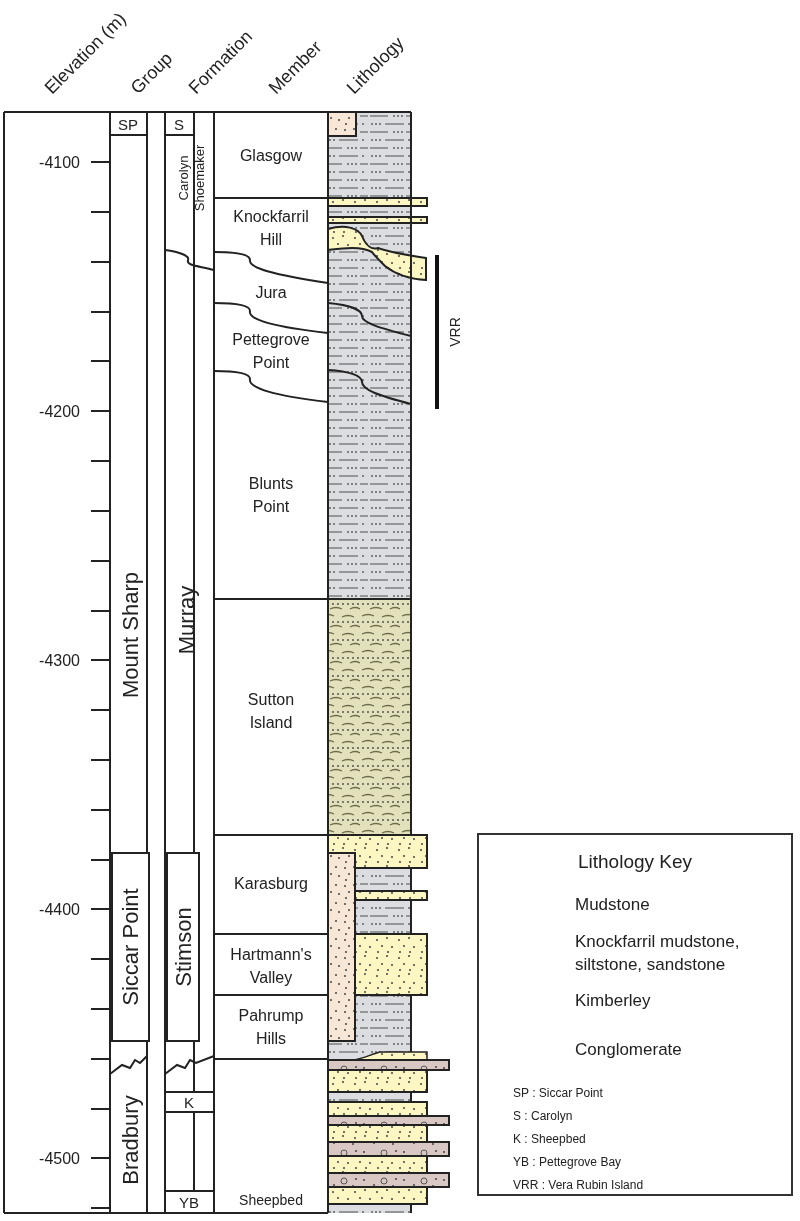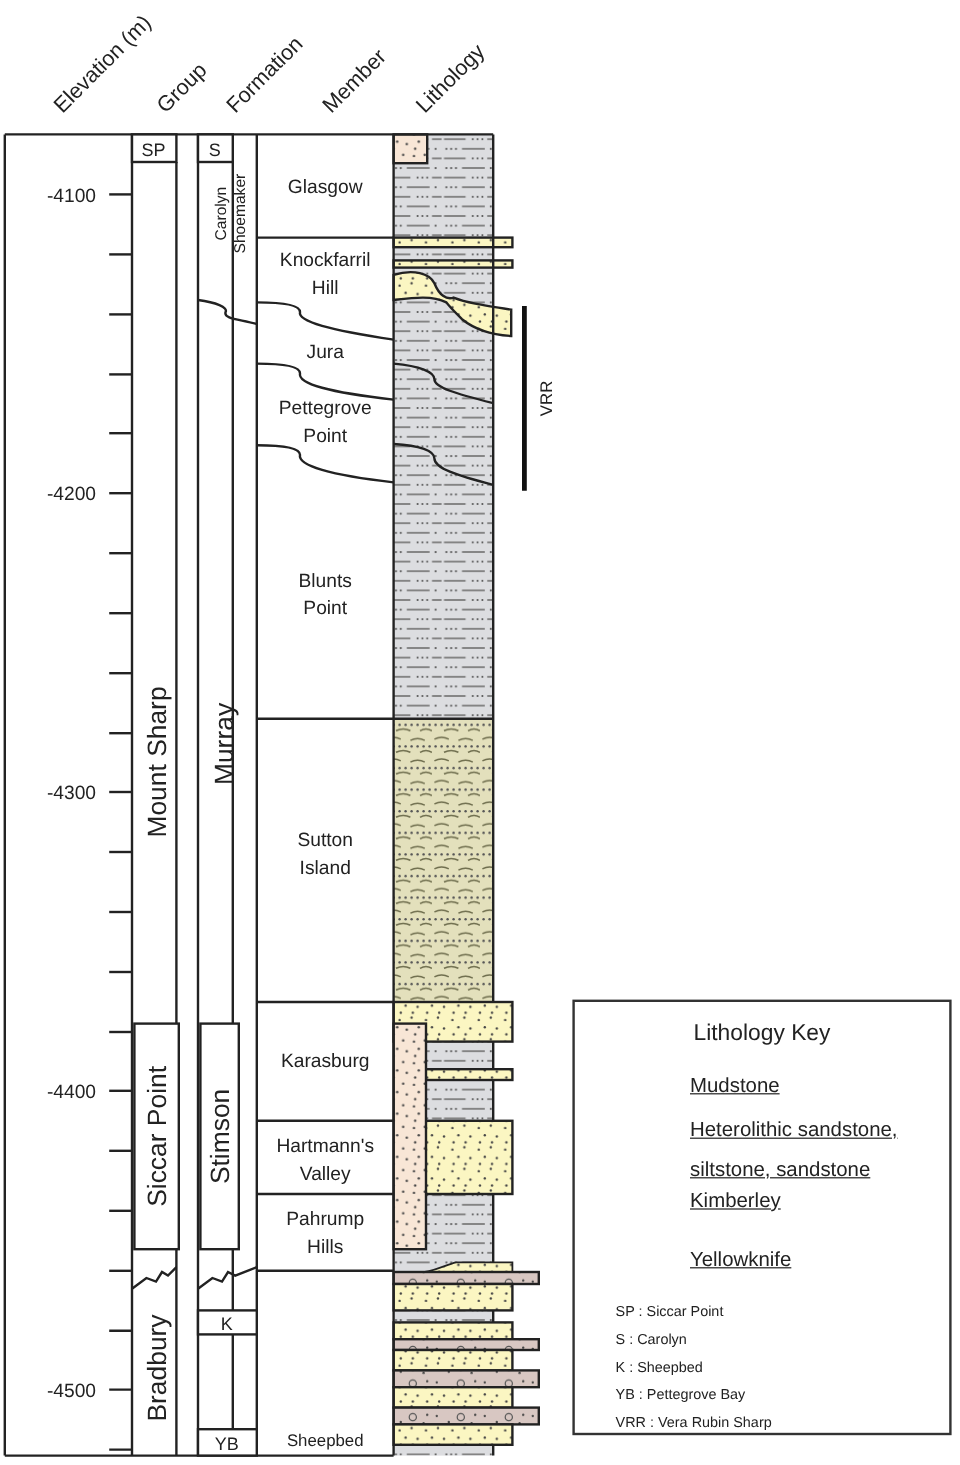--- a/index.html
+++ b/index.html
@@ -1,21 +1,21 @@
 <!DOCTYPE html>
 <html><head>
 <meta charset="utf-8">
 <style>
   html, body { margin:0; padding:0; background:#ffffff; }
   body { width:800px; height:1221px; position:relative; overflow:hidden; font-family:"Liberation Sans", sans-serif; color:#222; }
   svg { position:absolute; left:0; top:0; }
   .lbl { font-family:"Liberation Sans", sans-serif; fill:#222; }
   .legend { position:absolute; left:477px; top:833px; width:316px; height:363px; border:2px solid #333; box-sizing:border-box; background:#fff; }
   .legend-title { position:absolute; left:0; width:100%; top:16px; text-align:center; font-size:19px; }
-  .key-label { position:absolute; left:96px; font-size:17px; line-height:22px;text-decoration:underline; }
+  .key-label { position:absolute; left:96px; font-size:17px; line-height:22px; }
   .abbr { position:absolute; left:34px; font-size:12px; line-height:22px; }
 </style>
 </head>
 <body>
 
 <svg width="800" height="1221" viewBox="0 0 800 1221">
   <defs>
     <pattern id="mud" patternUnits="userSpaceOnUse" width="46" height="16">
       <rect width="46" height="16" fill="#dcdde0"></rect>
       <line x1="2" y1="4" x2="20" y2="4" stroke="#777" stroke-width="1.4"></line>
@@ -226,22 +226,22 @@
     <rect x="504" y="935" width="50" height="34" fill="url(#het)" stroke="#333" stroke-width="2"></rect>
     <rect x="504" y="983" width="25" height="34" fill="url(#sandP)" stroke="#333" stroke-width="2"></rect>
     <rect x="529" y="983" width="25" height="34" fill="url(#sandY)" stroke="#333" stroke-width="2"></rect>
     <rect x="504" y="1032" width="50" height="34" fill="url(#cong)" stroke="#333" stroke-width="2"></rect>
   </g>
 </svg>
 
 <div class="legend">
   <div class="legend-title">Lithology Key</div>
   <div class="key-label" style="top:59px">Mudstone</div>
-  <div class="key-label" style="top:96px">Heterolithic sandstone,</div>
-  <div class="key-label" style="top:129px">siltstone, sandstone</div>
+  <div class="key-label" style="top:96px">Knockfarril mudstone,</div>
+  <div class="key-label" style="top:119px">siltstone, sandstone</div>
   <div class="key-label" style="top:155px">Kimberley</div>
-  <div class="key-label" style="top:204px">Yellowknife</div>
+  <div class="key-label" style="top:204px">Conglomerate</div>
   <div class="abbr" style="top:247px">SP : Siccar Point</div>
   <div class="abbr" style="top:270px">S : Carolyn</div>
   <div class="abbr" style="top:293px">K : Sheepbed</div>
   <div class="abbr" style="top:316px">YB : Pettegrove Bay</div>
-  <div class="abbr" style="top:339px">VRR : Vera Rubin Sharp</div>
+  <div class="abbr" style="top:339px">VRR : Vera Rubin Island</div>
 </div>
 
 </body></html>

